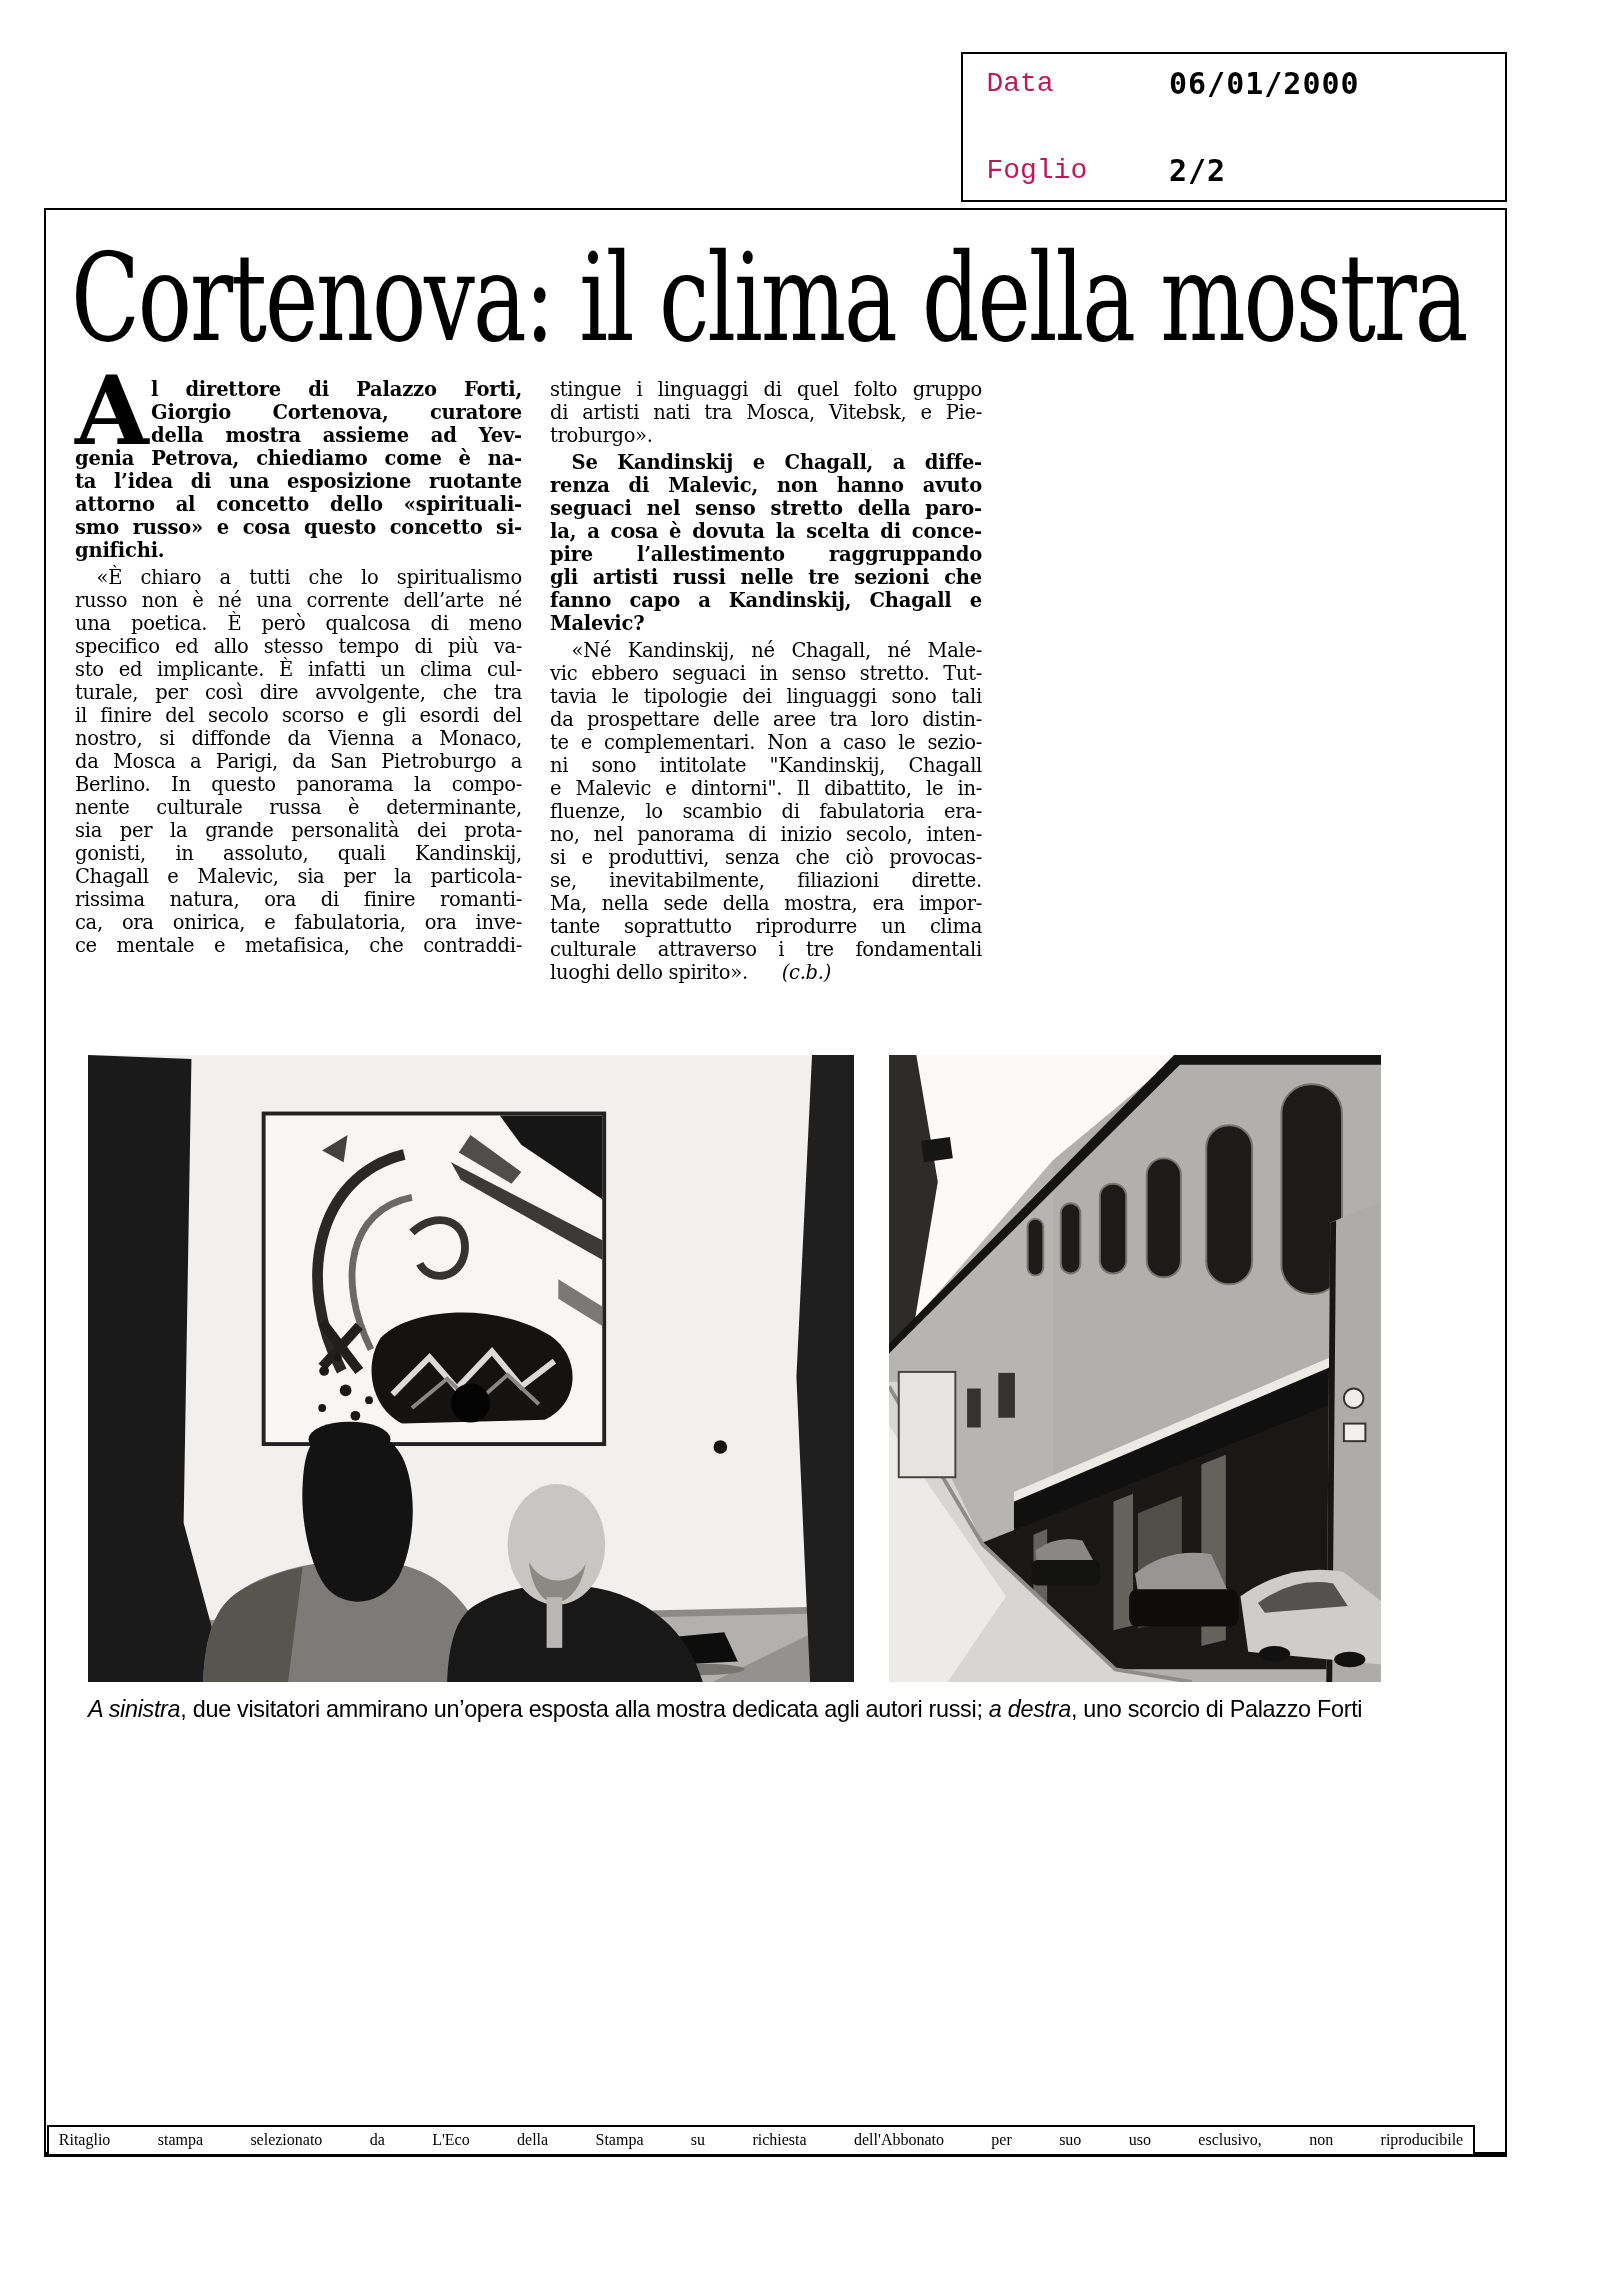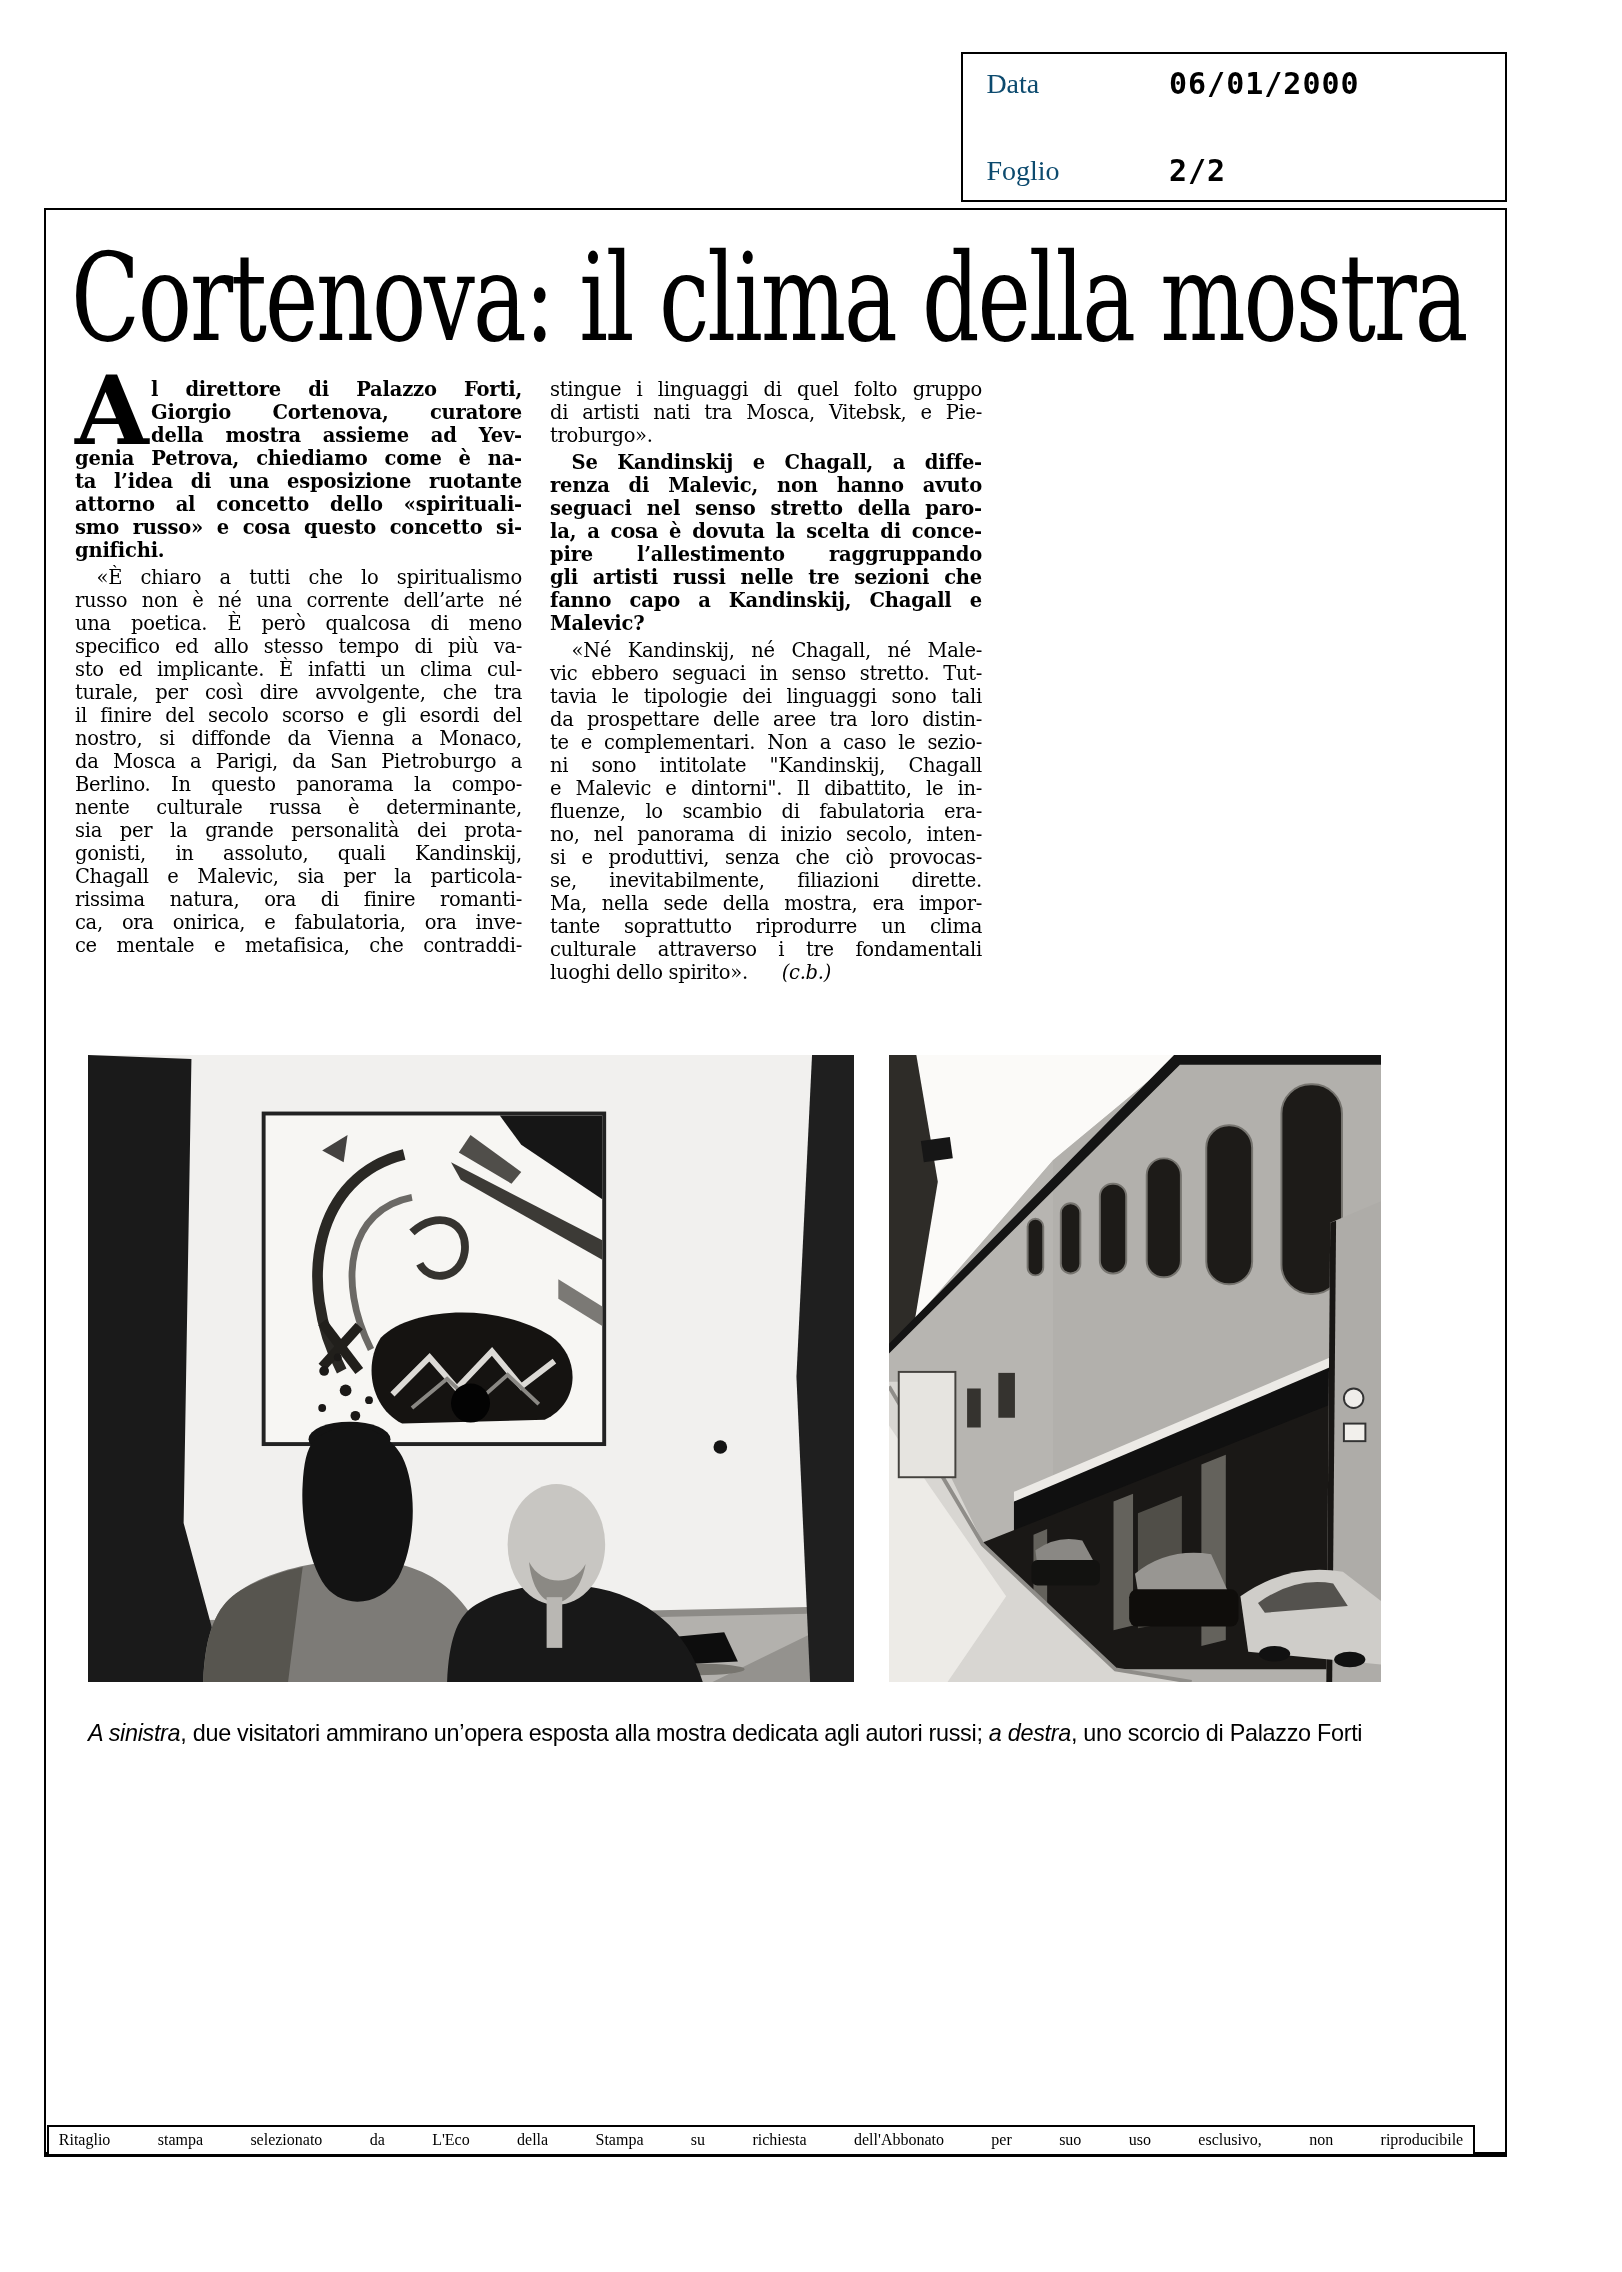--- a/index.html
+++ b/index.html
@@ -23,21 +23,21 @@
     border-bottom:2.9px dotted #333;
   }
   .hdr-right {
     position:absolute; left:961px; top:52px; width:546px; height:150px;
     border:2.9px solid #000; background:#fff;
   }
   .meta-row { position:absolute; left:0; width:100%; height:39px; }
   .meta-row.r0 { top:9.8px; } .meta-row.r1 { top:54px; } .meta-row.r2 { top:97px; }
   .meta-label {
     position:absolute; left:23.4px; top:3.9px;
-    font-family:Liberation Serif, serif; font-size:28px; color:#0c4a6e;
+    font-family:Liberation Mono, monospace; font-size:28px; color:#be185d;
   }
   .meta-value {
     position:absolute; left:174px; top:2px;
     font-family:"DejaVu Sans Mono", monospace; font-size:30px; font-weight:700; letter-spacing:1px;margin-left:32px;
   }
   
   .article {
     position:absolute; left:44px; top:208px; width:1463px; height:1949px;
     border:2.9px solid #000; border-bottom-width:5.9px; background:#fff;
   }
@@ -72,21 +72,21 @@
   .sig { font-style:italic;margin-left:28px; }
   
   .photo { position:absolute; top:845px; height:627px; }
   .photo svg { display:block; width:100%; height:100%; }
   .photo-l { left:42px;  width:766px; }
   .photo-r { left:843px; width:492px; }
   
   .caption {
     position:absolute; left:42px; top:1486px; width:1365px;
     font-family:"Liberation Sans", sans-serif; font-size:23.4px; letter-spacing:-0.3px;
-    white-space:nowrap; color:#000;margin-top:24px;
+    white-space:nowrap; color:#000;
   }
   .caption .it { font-style:italic; }
   
   .footer {
     position:absolute; left:47px; top:2125px; width:1428px; height:31px;
     border:2px solid #000; background:#fff;
     font-family:Liberation Serif, serif; font-size:16px; line-height:26px;
     padding:0 9.8px; text-align:justify; text-align-last:justify; overflow:hidden;
   }
 </style>

